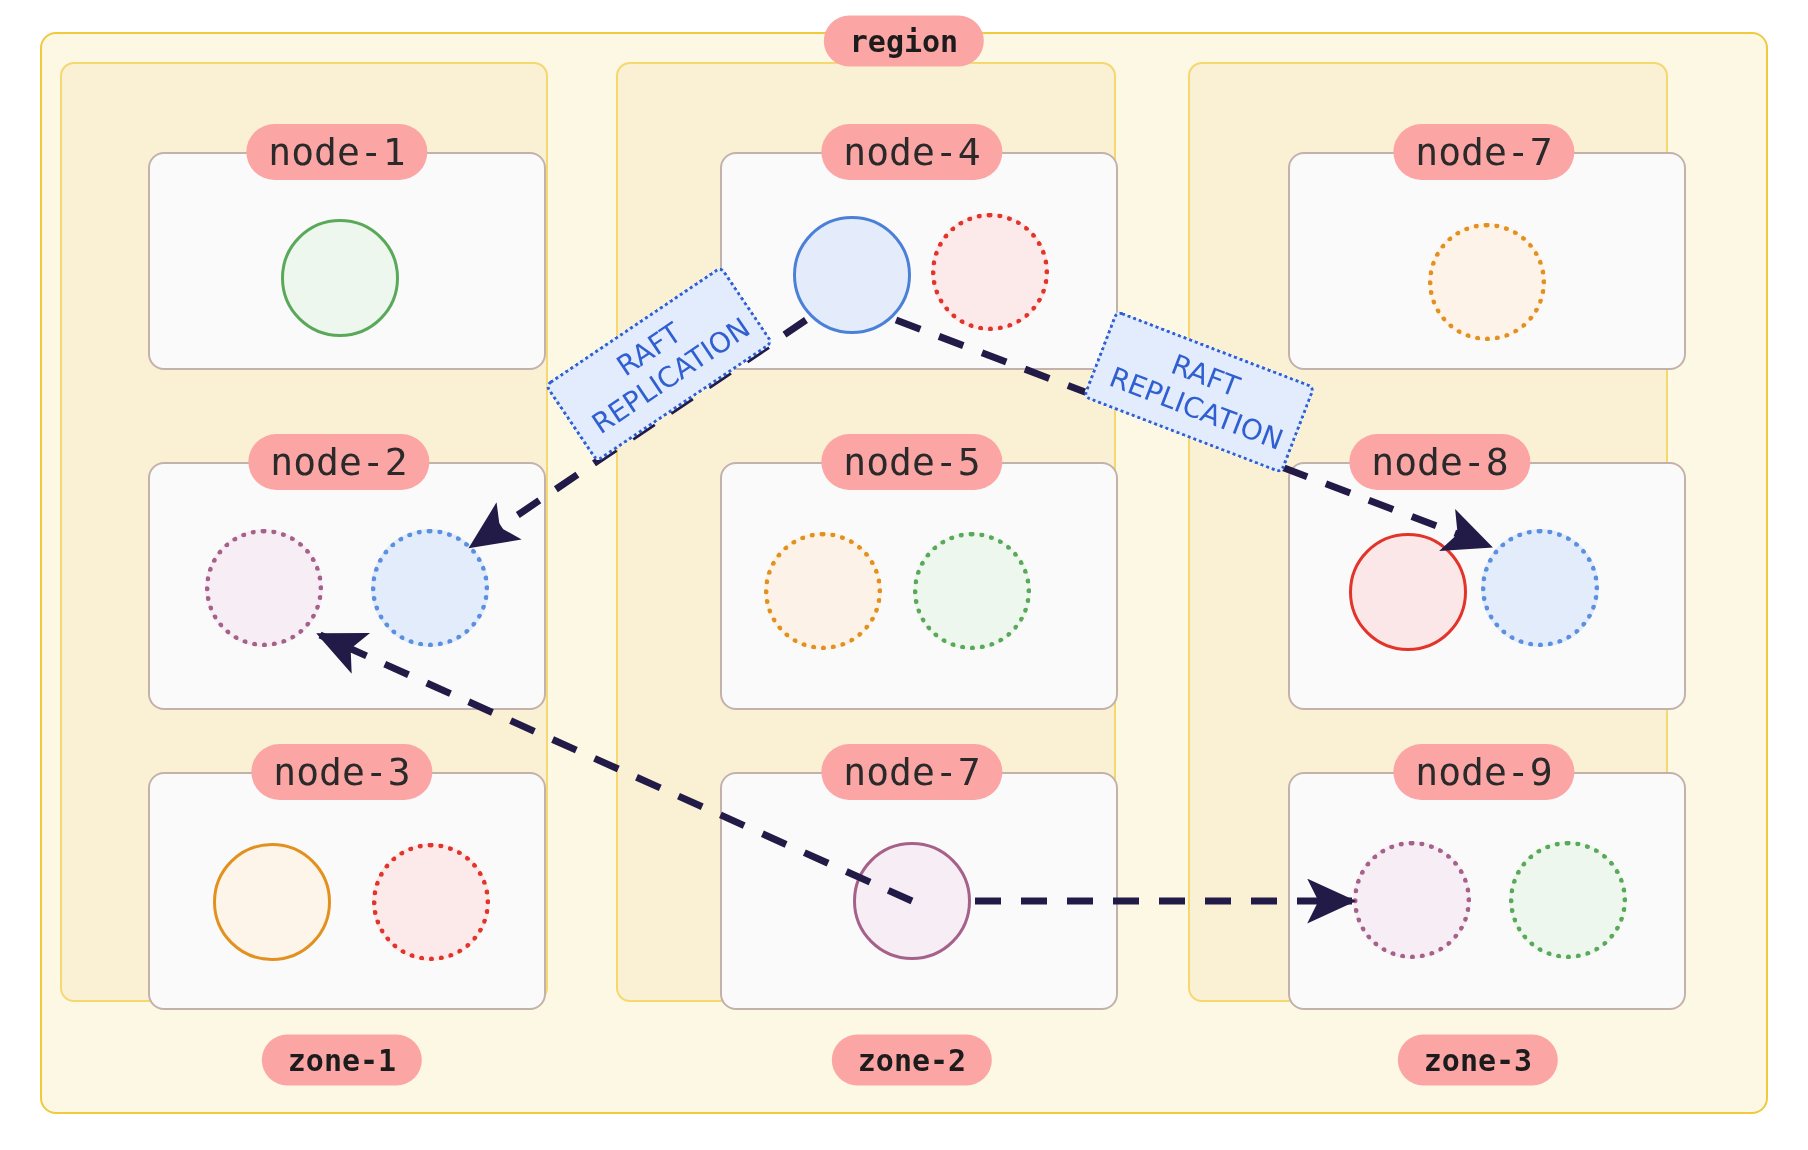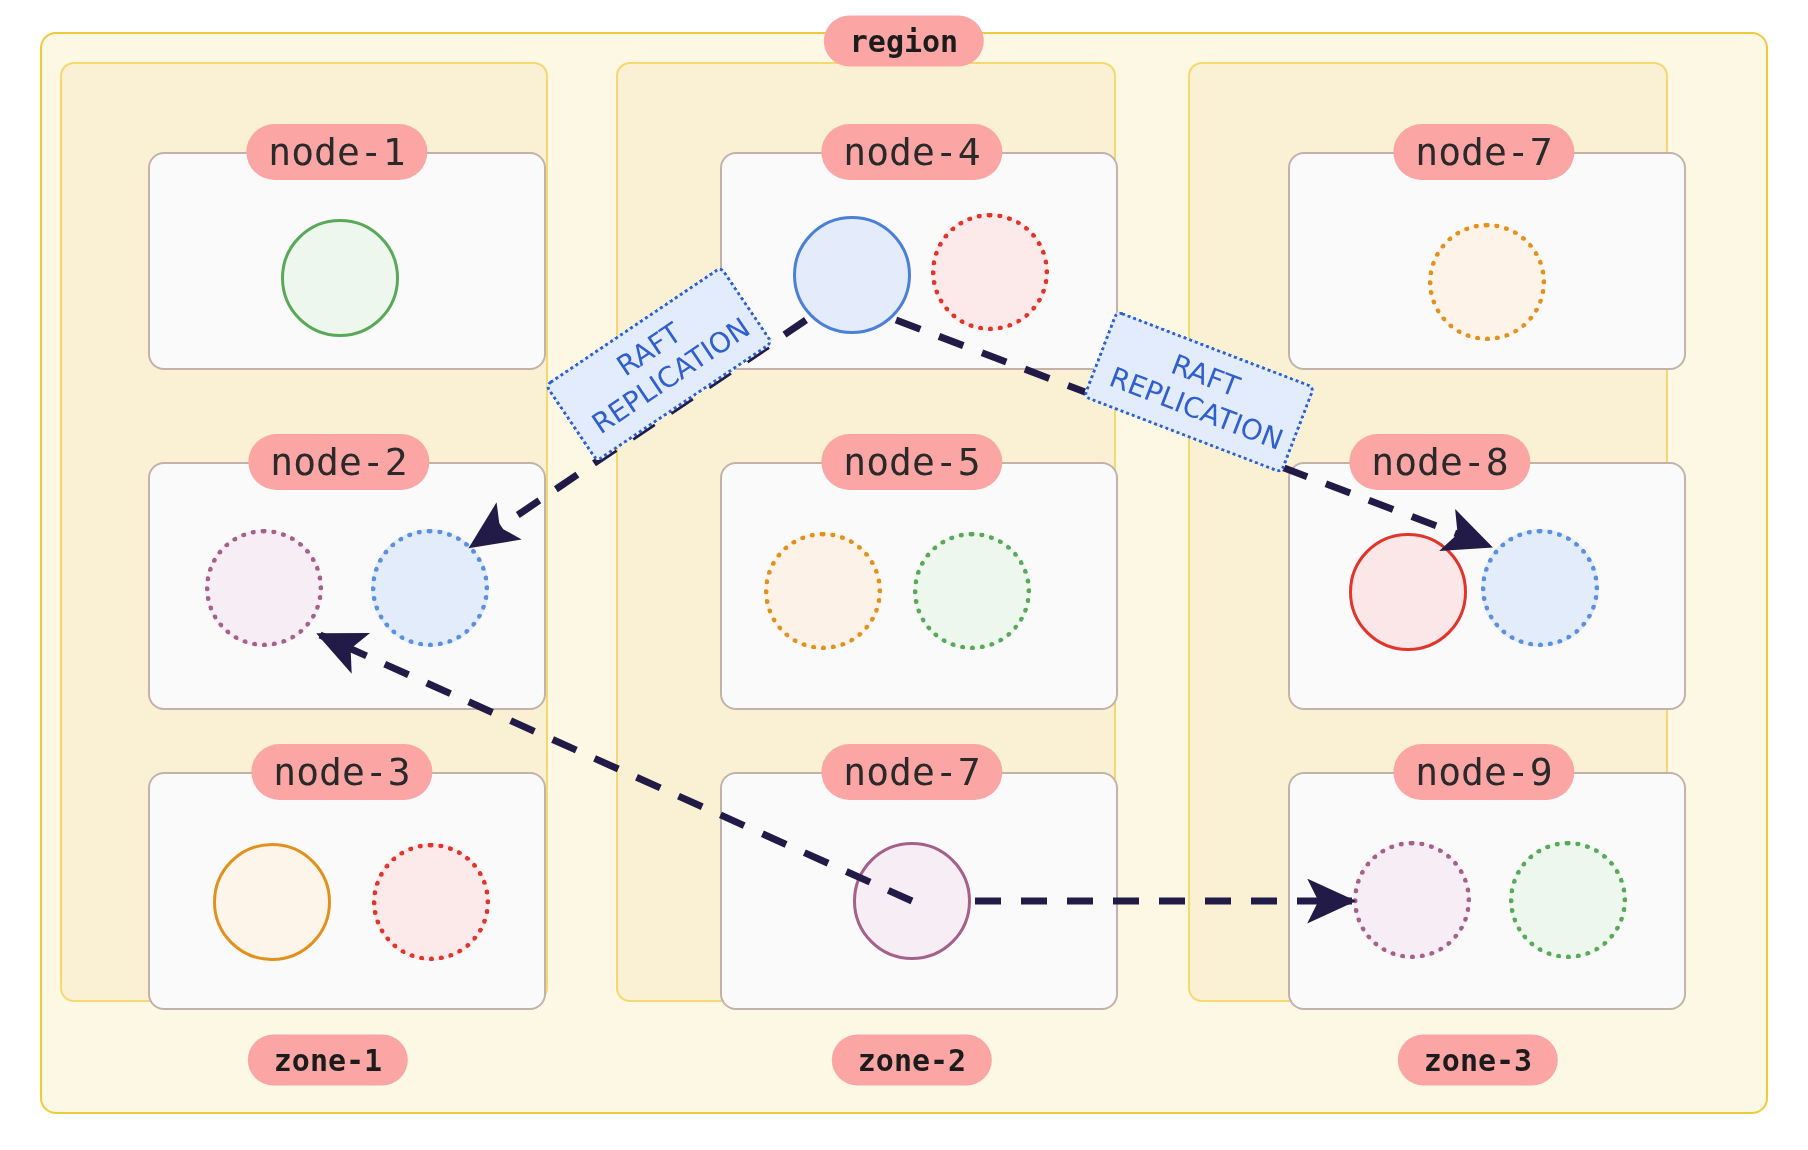--- a/index.html
+++ b/index.html
@@ -152,21 +152,21 @@
   </svg>
 
   <div class="raft-label" style="left:552px;top:317px;width:176px;transform:rotate(-34deg);">RAFT
 REPLICATION</div>
 
   <div class="raft-label" style="left:1092px;top:345px;width:176px;transform:rotate(21deg);">RAFT
 REPLICATION</div>
 
   <div class="badge badge-region" style="left:904px;top:41px;">region</div>
 
-  <div class="badge badge-zone" style="left:328px;top:1060px;">zone-1</div>
+  <div class="badge badge-zone" style="left:342px;top:1060px;">zone-1</div>
   <div class="badge badge-zone" style="left:912px;top:1060px;">zone-2</div>
   <div class="badge badge-zone" style="left:1478px;top:1060px;">zone-3</div>
 
   <div class="badge badge-node" style="left:337px;top:152px;">node-1</div>
   <div class="badge badge-node" style="left:339px;top:462px;">node-2</div>
   <div class="badge badge-node" style="left:342px;top:772px;">node-3</div>
 
   <div class="badge badge-node" style="left:912px;top:152px;">node-4</div>
   <div class="badge badge-node" style="left:912px;top:462px;">node-5</div>
   <div class="badge badge-node" style="left:912px;top:772px;">node-7</div>

